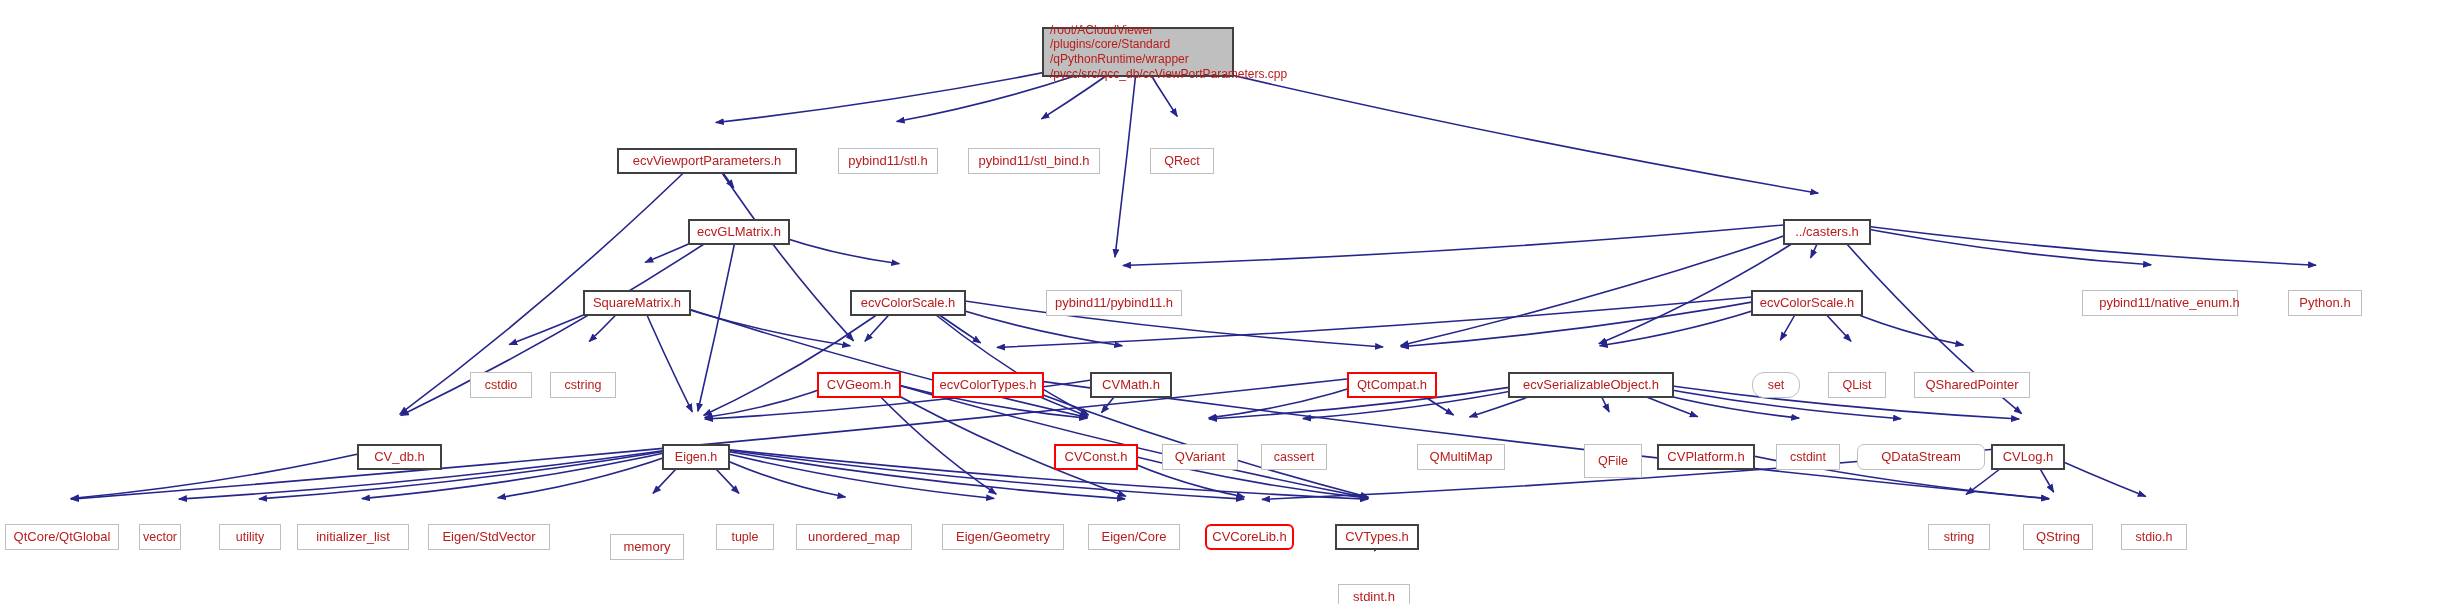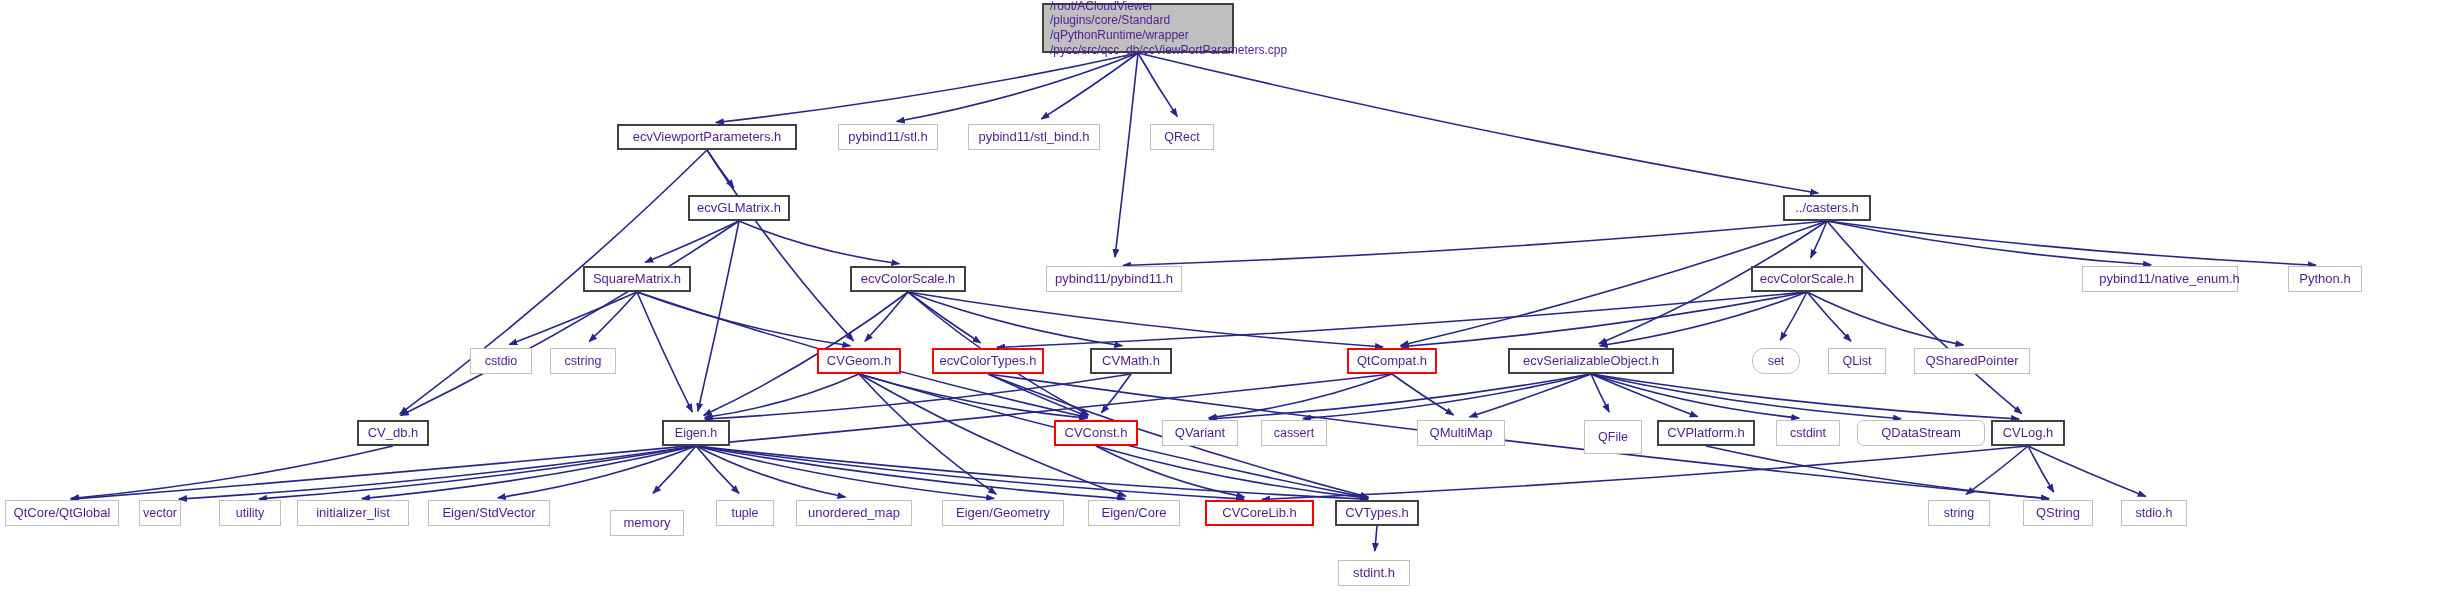--- a/index.html
+++ b/index.html
@@ -25,23 +25,24 @@
   .node {
     position: absolute;
     box-sizing: border-box;
     background: #ffffff;
     display: flex;
     align-items: center;
     justify-content: center;
     text-align: center;
     white-space: pre;
     line-height: 1.18;
-    color: #4c1d95;
+    color: #b91c1c;
     font-size: 13px;
     letter-spacing: 0px;
+    margin-top: 24px;
   }
   .node.plain {
     border: 1px solid #bfbfbf;
   }
   .node.bold {
     border: 2px solid #404040;
   }
   .node.red {
     border: 2px solid #ff0000;
   }
@@ -165,41 +166,41 @@
       <div class="node plain" style="left: 470px; top: 348px; width: 62px; height: 26px; font-size: 12.5px;">cstdio</div>
       <div class="node plain" style="left: 550px; top: 348px; width: 66px; height: 26px; font-size: 12.5px;">cstring</div>
       <div class="node red" style="left: 817px; top: 348px; width: 84px; height: 26px;">CVGeom.h</div>
       <div class="node red" style="left: 932px; top: 348px; width: 112px; height: 26px;">ecvColorTypes.h</div>
       <div class="node bold" style="left: 1090px; top: 348px; width: 82px; height: 26px;">CVMath.h</div>
       <div class="node red" style="left: 1347px; top: 348px; width: 90px; height: 26px;">QtCompat.h</div>
       <div class="node bold" style="left: 1508px; top: 348px; width: 166px; height: 26px;">ecvSerializableObject.h</div>
       <div class="node plain" style="left: 1752px; top: 348px; width: 48px; height: 26px; font-size: 12.5px; border-radius: 12px;">set</div>
       <div class="node plain" style="left: 1828px; top: 348px; width: 58px; height: 26px; font-size: 12.5px;">QList</div>
       <div class="node plain" style="left: 1914px; top: 348px; width: 116px; height: 26px;">QSharedPointer</div>
-      <div class="node bold" style="left: 357px; top: 420px; width: 72px; height: 26px;">CV_db.h</div>
+      <div class="node bold" style="left: 357px; top: 420px; width: 85px; height: 26px;">CV_db.h</div>
       <div class="node bold" style="left: 662px; top: 420px; width: 68px; height: 26px; font-size: 12.5px;">Eigen.h</div>
       <div class="node red" style="left: 1054px; top: 420px; width: 84px; height: 26px;">CVConst.h</div>
       <div class="node plain" style="left: 1162px; top: 420px; width: 76px; height: 26px;">QVariant</div>
       <div class="node plain" style="left: 1261px; top: 420px; width: 66px; height: 26px; font-size: 12.5px;">cassert</div>
       <div class="node plain" style="left: 1417px; top: 420px; width: 88px; height: 26px;">QMultiMap</div>
       <div class="node plain" style="left: 1584px; top: 420px; width: 58px; height: 34px; font-size: 12.5px;">QFile</div>
       <div class="node bold" style="left: 1657px; top: 420px; width: 98px; height: 26px;">CVPlatform.h</div>
       <div class="node plain" style="left: 1776px; top: 420px; width: 64px; height: 26px; font-size: 12.5px;">cstdint</div>
       <div class="node plain" style="left: 1857px; top: 420px; width: 128px; height: 26px; border-radius: 7px;">QDataStream</div>
       <div class="node bold" style="left: 1991px; top: 420px; width: 74px; height: 26px;">CVLog.h</div>
       <div class="node plain" style="left: 5px; top: 500px; width: 114px; height: 26px;">QtCore/QtGlobal</div>
       <div class="node plain" style="left: 139px; top: 500px; width: 42px; height: 26px; font-size: 12.5px;">vector</div>
       <div class="node plain" style="left: 219px; top: 500px; width: 62px; height: 26px; font-size: 12.5px;">utility</div>
       <div class="node plain" style="left: 297px; top: 500px; width: 112px; height: 26px;">initializer_list</div>
       <div class="node plain" style="left: 428px; top: 500px; width: 122px; height: 26px;">Eigen/StdVector</div>
       <div class="node plain" style="left: 610px; top: 510px; width: 74px; height: 26px;">memory</div>
       <div class="node plain" style="left: 716px; top: 500px; width: 58px; height: 26px; font-size: 12.5px;">tuple</div>
       <div class="node plain" style="left: 796px; top: 500px; width: 116px; height: 26px;">unordered_map</div>
       <div class="node plain" style="left: 942px; top: 500px; width: 122px; height: 26px;">Eigen/Geometry</div>
       <div class="node plain" style="left: 1088px; top: 500px; width: 92px; height: 26px;">Eigen/Core</div>
-      <div class="node red" style="left: 1205px; top: 500px; width: 109px; height: 26px;">CVCoreLib.h</div>
+      <div class="node red" style="left: 1205px; top: 500px; width: 89px; height: 26px; border-radius: 6px;">CVCoreLib.h</div>
       <div class="node bold" style="left: 1335px; top: 500px; width: 84px; height: 26px;">CVTypes.h</div>
       <div class="node plain" style="left: 1928px; top: 500px; width: 62px; height: 26px; font-size: 12.5px;">string</div>
       <div class="node plain" style="left: 2023px; top: 500px; width: 70px; height: 26px;">QString</div>
       <div class="node plain" style="left: 2121px; top: 500px; width: 66px; height: 26px; font-size: 12.5px;">stdio.h</div>
       <div class="node plain" style="left: 1338px; top: 560px; width: 72px; height: 26px;">stdint.h</div>
     </div>
 </div>
 
 </body></html>

